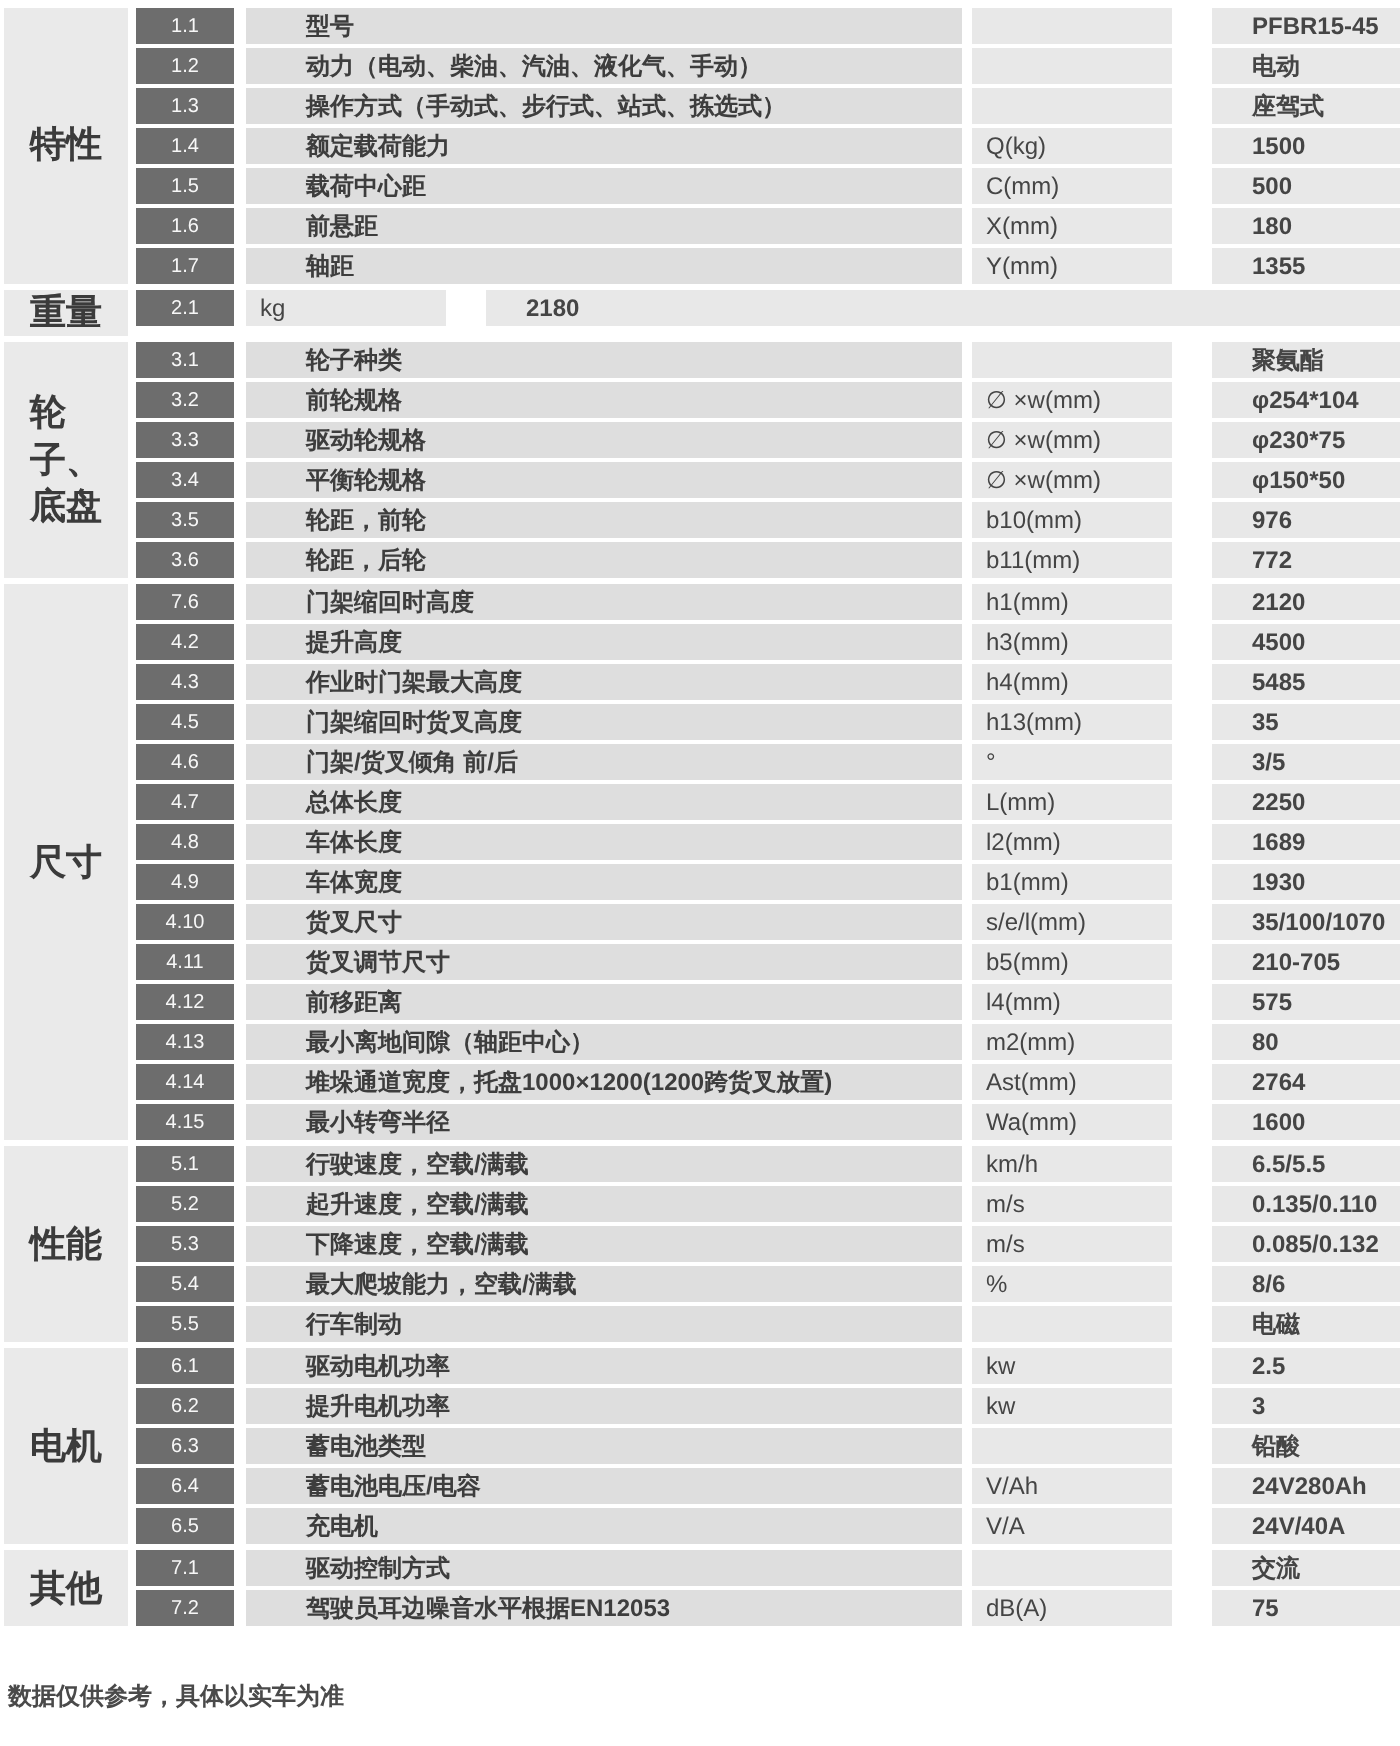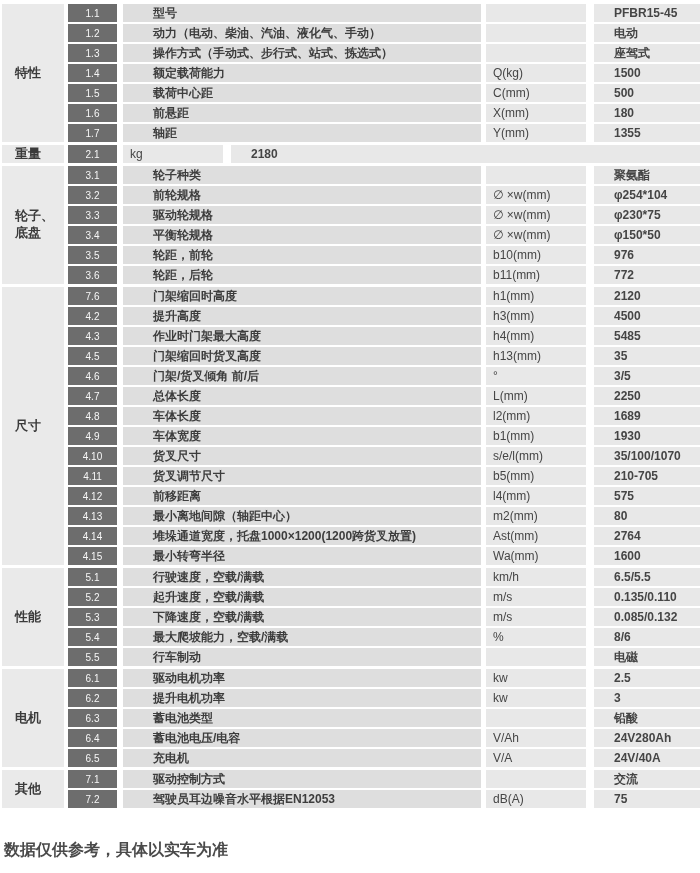--- a/index.html
+++ b/index.html
@@ -21,21 +21,21 @@
   .cat {
     width: 62px;
     margin-right: 4px;
     background: #eaeaea;
     display: flex;
     align-items: center;
     flex-shrink: 0;
   }
   .cat-label {
     padding-left: 13px;
-    font-size: 13px;
+    font-size: 18px;
     font-weight: bold;
     color: #3b3b3b;
     line-height: 1.3;
     white-space: pre-line;
   }
   .rows {
     flex: 1;
     display: flex;
     flex-direction: column;
     gap: 2px;
@@ -64,40 +64,40 @@
     margin-right: 5px;
     background: #dedede;
     color: #3d3d3d;
     font-size: 12px;
     font-weight: bold;
     padding-left: 30px;
     flex-shrink: 0;
   }
   .unit {
     width: 100px;
-    margin-right: 8px;
+    margin-right: 20px;
     background: #e8e8e8;
     color: #454545;
     font-size: 12px;
     padding-left: 7px;
     flex-shrink: 0;
   }
   .value {
     flex: 1;
     background: #e8e8e8;
     color: #454545;
     font-size: 12px;
     padding-left: 20px;
     font-weight: bold;
   }
   .footnote {
     position: absolute;
     top: 840px;
     left: 4px;
-    font-size: 16px;
+    font-size: 12px;
     font-weight: bold;
     color: #4a4a4a;
   }
 </style>
 </head>
 <body>
 
 <div class="spec-table">
     <div class="section">
       <div class="cat">

